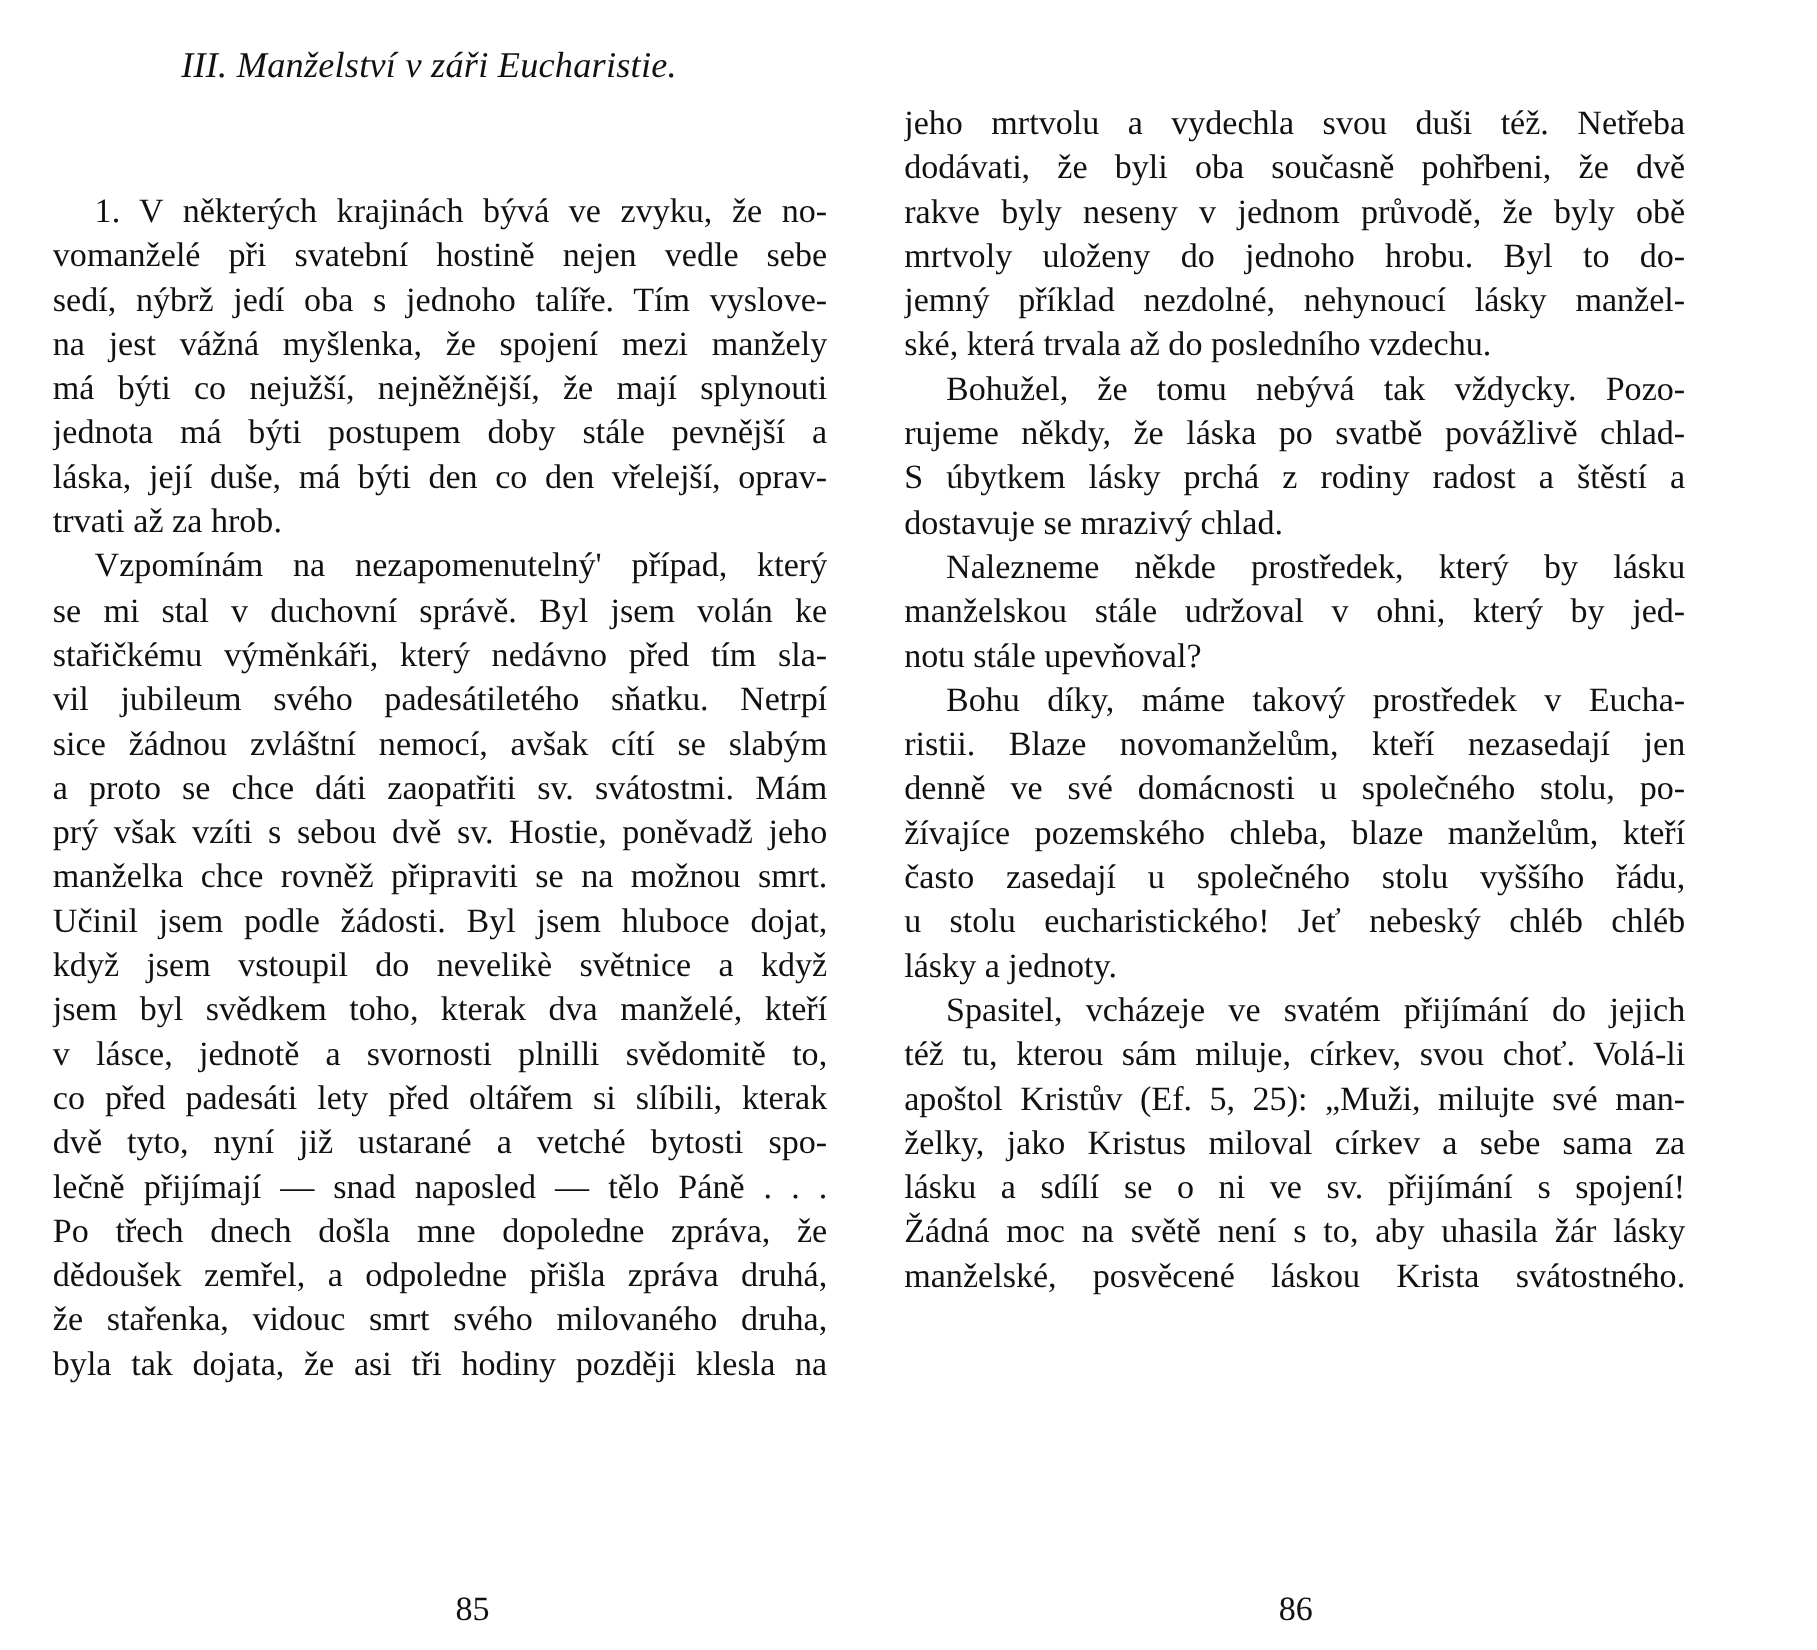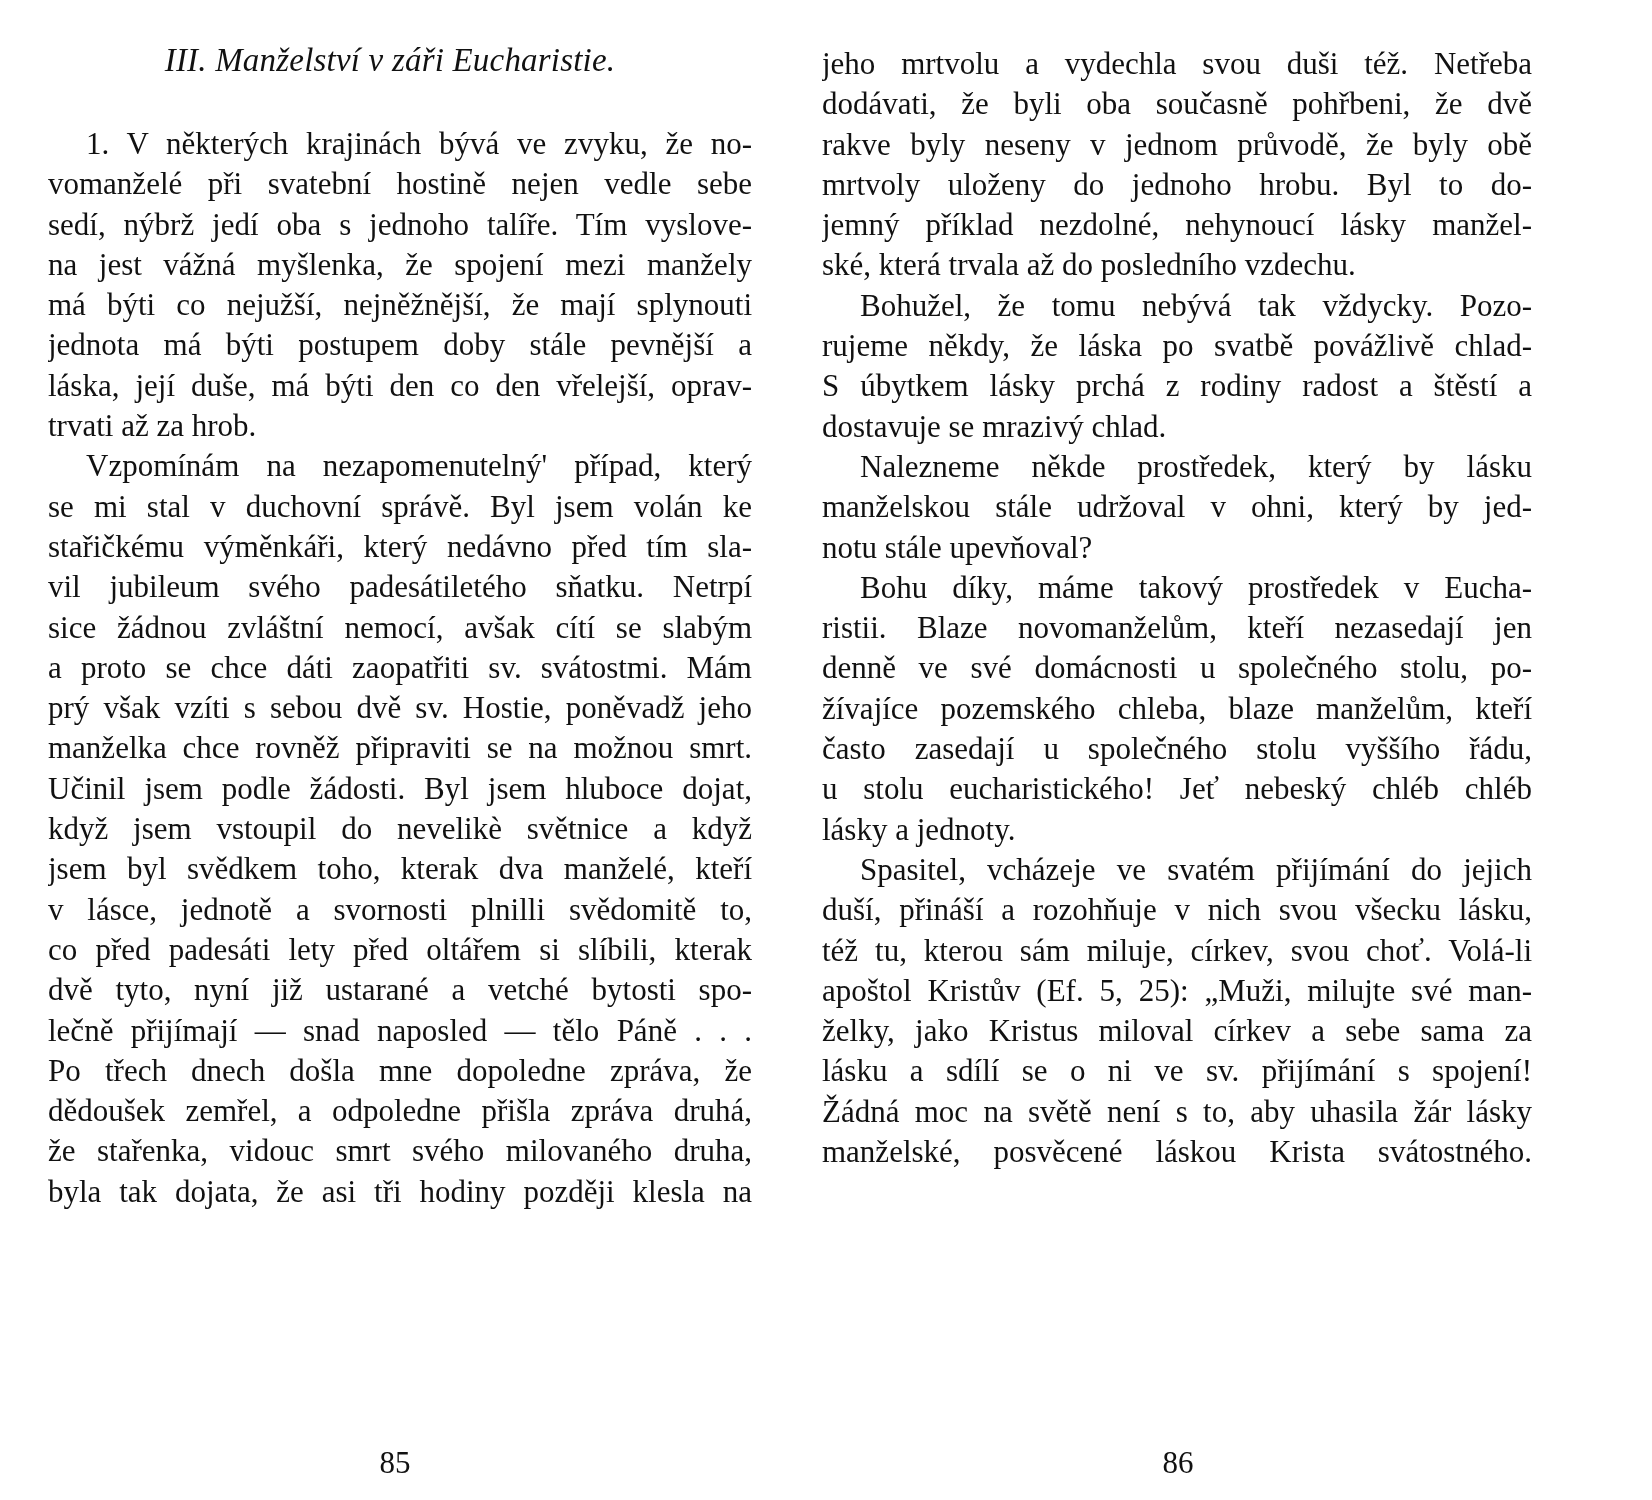--- a/index.html
+++ b/index.html
@@ -5,38 +5,38 @@
   html, body { margin: 0; padding: 0; background: #ffffff; }
   body { width: 1652px; height: 1500px; position: relative; overflow: hidden; }
   .page { position: absolute; top: 0; height: 1500px; }
   .page-left { left: 0; width: 800px; }
   .page-right { left: 800px; width: 852px; }
   .title {
     position: absolute; top: 42px; left: 0; width: 780px; text-align: center;
     font-family: "Liberation Serif", "DejaVu Serif", serif; font-style: italic;
     font-size: 33px; color: #111; letter-spacing: 0.2px;
   }
-  .lines { position: absolute; }
+  .lines { position: absolute; margin-top: 48px; }
   .page-left .lines { left: 48px; top: 124px; width: 704px; }
   .page-right .lines { left: 22px; top: 44px; width: 710px; }
   .line {
     display: block; height: 40.3px; line-height: 40.3px;
     font-family: "Liberation Serif", "DejaVu Serif", serif;
     font-size: 31px; color: #111;
     text-align: justify; text-align-last: justify; white-space: nowrap;
   }
   .line.last { text-align-last: left; }
   .line.indent { padding-left: 38px; }
   .line-inner { display: block; width: 100%; text-align: justify; text-align-last: justify; white-space: normal; overflow: hidden; height: 40.3px; }
   .line.last .line-inner { text-align-last: left; }
   .pnum {
     position: absolute; top: 1445px; width: 100px; text-align: center;
     font-family: "Liberation Serif", "DejaVu Serif", serif; font-size: 31px; color: #111;
   }
-  .page-left .pnum { left: 345px; }
+  .page-left .pnum { left: 345px; text-align: right; }
   .page-right .pnum { left: 328px; }
 </style>
 </head>
 <body>
 
 <div class="page page-left">
   <div class="title">III. Manželství v záři Eucharistie.</div>
   <div class="lines">
     <span class="line indent">
         <span class="line-inner">1. V některých krajinách bývá ve zvyku, že no-</span>
@@ -182,23 +182,20 @@
     <span class="line">
         <span class="line-inner">u stolu eucharistického! Jeť nebeský chléb chléb</span>
       </span>
     <span class="line last">
         <span class="line-inner">lásky a jednoty.</span>
       </span>
     <span class="line indent">
         <span class="line-inner">Spasitel, vcházeje ve svatém přijímání do jejich</span>
       </span>
     <span class="line">
-        <span class="line-inner">duší, přináší a rozohňuje v nich svou všecku lásku,</span>
-      </span>
-    <span class="line">
         <span class="line-inner">též tu, kterou sám miluje, církev, svou choť. Volá-li</span>
       </span>
     <span class="line">
         <span class="line-inner">apoštol Kristův (Ef. 5, 25): „Muži, milujte své man-</span>
       </span>
     <span class="line">
         <span class="line-inner">želky, jako Kristus miloval církev a sebe sama za</span>
       </span>
     <span class="line">
         <span class="line-inner">lásku a sdílí se o ni ve sv. přijímání s spojení!</span>

